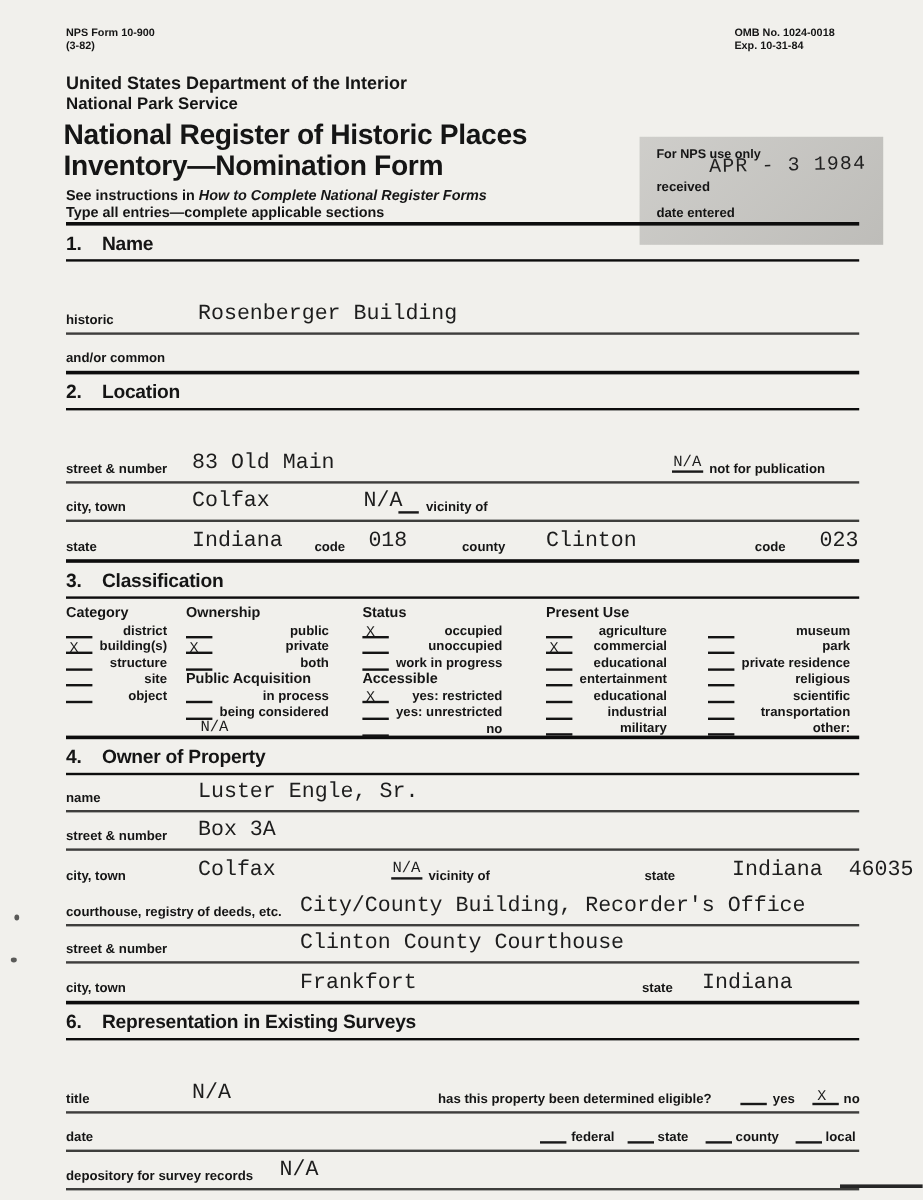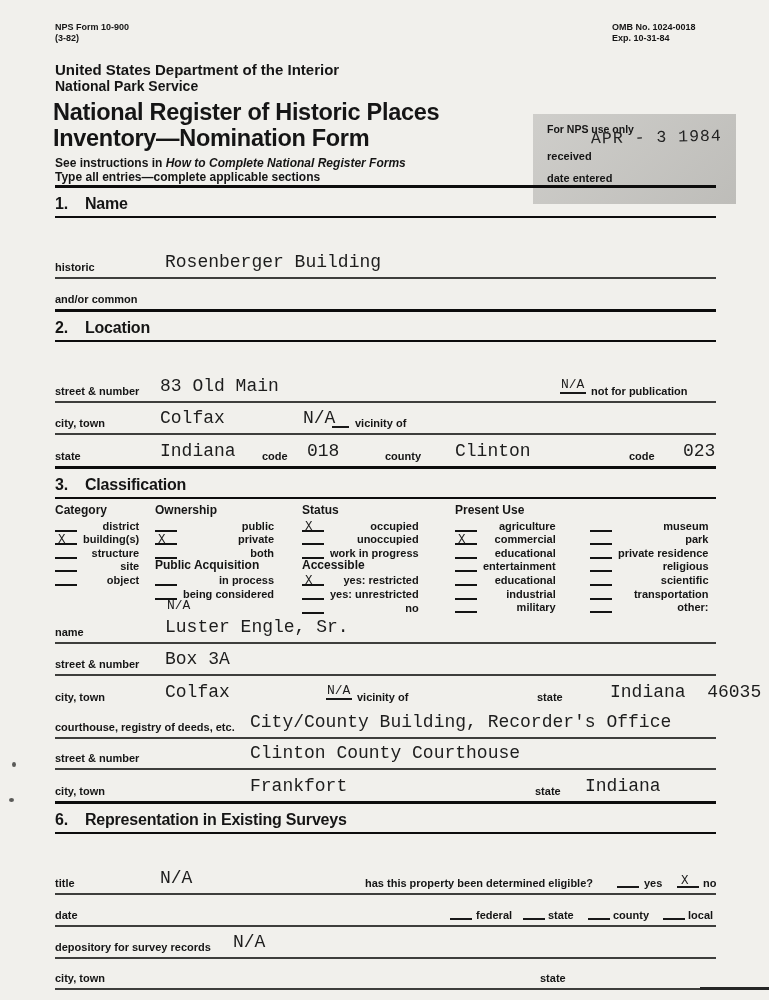--- a/index.html
+++ b/index.html
@@ -340,20 +340,23 @@
               <span class="mark"></span>
             </span>
             <span>other:</span>
           </div>
       </div>
 
     </div>
   </div>
 
   <div class="sec">
+    <div class="sec-head">
+      <span class="sec-num">4.</span><span>Owner of Property</span>
+    </div>
     <div class="row h31">
       <span class="lab" style="left:0">name</span>
       <span class="val" style="left:110px">Luster Engle, Sr.</span>
     </div>
     <div class="row h32">
       <span class="lab" style="left:0">street &amp; number</span>
       <span class="val" style="left:110px">Box 3A</span>
     </div>
     <div class="row h31 last">
       <span class="lab" style="left:0">city, town</span>

